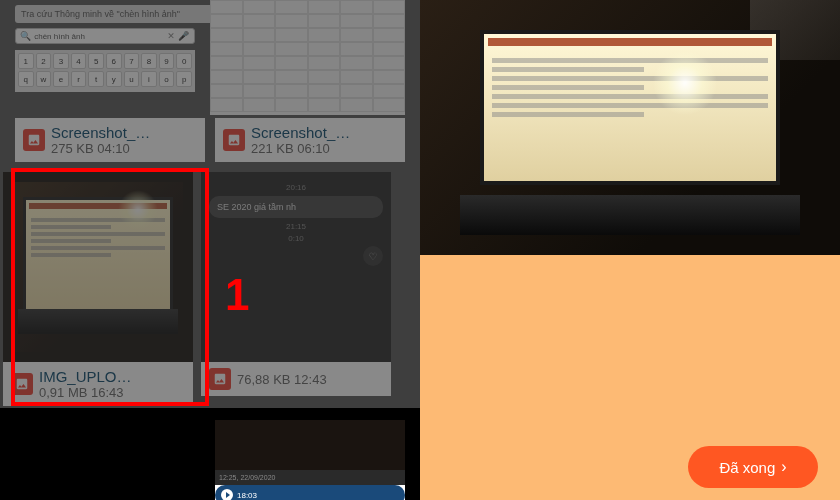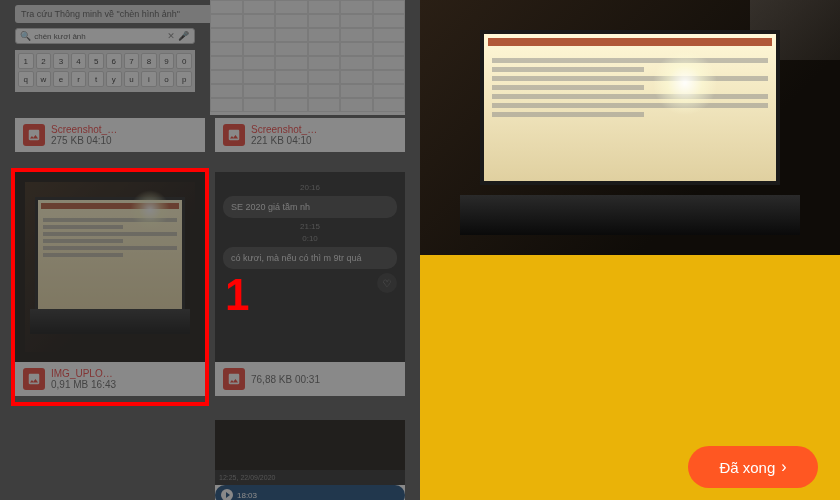--- a/index.html
+++ b/index.html
@@ -1,18 +1,18 @@
 <!DOCTYPE html>
 <html><head>
 <meta charset="utf-8">
 <style>
 * { margin: 0; padding: 0; box-sizing: border-box; }
 body { width: 840px; height: 500px; display: flex; font-family: Arial, sans-serif; background: #000; overflow: hidden; }
-.left-panel { width: 420px; height: 500px; position: relative; background: #5a5a5a; }
-.right-panel { width: 420px; height: 500px; position: relative; background: #eab308; }
+.left-panel { width: 420px; height: 408px; position: relative; background: #5a5a5a; }
+.right-panel { width: 420px; height: 500px; position: relative; background: #fdba74; }
 .dim-overlay { position: absolute; inset: 0; background: rgba(40,40,40,0.55); pointer-events: none; z-index: 5; }
 
 
 .search-bar { position: absolute; top: 5px; left: 15px; right: 15px; height: 18px; background: #d8d8d8; border-radius: 3px; display: flex; align-items: center; padding: 0 6px; font-size: 9px; color: #555; }
 .search-row2 { position: absolute; top: 28px; left: 15px; width: 180px; height: 16px; background: #fff; border: 1px solid #bbb; border-radius: 3px; display: flex; align-items: center; padding: 0 4px; }
 .search-row2 .mg { font-size: 9px; color: #888; margin-right: 3px; }
 .search-row2 .txt { font-size: 8px; color: #555; flex: 1; }
 .search-row2 .x { font-size: 9px; color: #888; margin-right: 4px; }
 .search-row2 .mic { font-size: 9px; color: #3b78e7; }
 
@@ -22,27 +22,27 @@
 
 .spreadsheet { position: absolute; top: 0; left: 210px; width: 195px; height: 115px; background: #f5f5f5; }
 .scell { border: 1px solid #ddd; }
 .sgrid { display: grid; grid-template-columns: repeat(6, 1fr); grid-template-rows: repeat(8, 14px); }
 
 .file-card { position: absolute; background: #fff; }
 .file-info { display: flex; align-items: center; padding: 6px 8px; gap: 6px; background: #fff; }
 .file-icon { width: 22px; height: 22px; background: #ea4335; border-radius: 3px; display: flex; align-items: center; justify-content: center; }
 .file-icon svg { width: 14px; height: 14px; fill: #fff; }
 .file-text { flex: 1; overflow: hidden; }
-.file-name { font-size: 10px; color: #ef4444; white-space: nowrap; overflow: hidden; text-overflow: ellipsis; font-weight: 500; }
-.file-meta { font-size: 10px; color: #666; }
+.file-name { font-size: 15px; color: #0c4a6e; white-space: nowrap; overflow: hidden; text-overflow: ellipsis; font-weight: 500; }
+.file-meta { font-size: 13px; color: #666; }
 
 .card1 { top: 118px; left: 15px; width: 190px; }
 .card2 { top: 118px; left: 215px; width: 190px; }
-.card3 { top: 172px; left: 15px; width: 190px; }
-.card4 { top: 172px; left: 215px; width: 190px; }
+.card3 { top: 172px; left: 3px; width: 190px; }
+.card4 { top: 172px; left: 201px; width: 190px; }
 .card5 { top: 420px; left: 215px; width: 190px; }
 
 .thumb { width: 100%; background: #1a1410; position: relative; overflow: hidden; }
 .thumb3 { height: 190px; }
 .thumb4 { height: 190px; background: #2a2a2a; padding: 8px; }
 
 .laptop-thumb { position: absolute; inset: 10px; background: linear-gradient(135deg, #3a2a1a 0%, #1a1410 60%); }
 .laptop-screen { position: absolute; top: 15px; left: 10px; right: 10px; height: 120px; background: linear-gradient(180deg, #fff5cc 0%, #e8d8a8 100%); border: 3px solid #222; }
 .laptop-screen::before { content: ""; position: absolute; top: 3px; left: 3px; right: 3px; height: 6px; background: #b85c3c; }
 .laptop-content { position: absolute; top: 15px; left: 5px; right: 5px; bottom: 5px; }
@@ -88,21 +88,21 @@
 
 <div class="left-panel">
   <div class="dim-overlay"></div>
 
   <div class="search-bar">
     <span>Tra cứu Thông minh về "chèn hình ảnh"</span>
   </div>
 
   <div class="search-row2">
     <span class="mg">🔍</span>
-    <span class="txt">chèn kươi ảnh</span>
+    <span class="txt">chèn hình ảnh</span>
     <span class="x">✕</span>
     <span class="mic">🎤</span>
   </div>
 
   <div class="keyboard">
     <div class="krow" id="krow1">
         <div class="key">1</div>
         <div class="key">2</div>
         <div class="key">3</div>
         <div class="key">4</div>
@@ -196,21 +196,21 @@
 
   <div class="file-card card2">
     <div class="file-info">
       <div class="file-icon">
         <svg viewBox="0 0 24 24">
             <path d="M21 19V5c0-1.1-.9-2-2-2H5c-1.1 0-2 .9-2 2v14c0 1.1.9 2 2 2h14c1.1 0 2-.9 2-2zM8.5 13.5l2.5 3.01L14.5 12l4.5 6H5l3.5-4.5z"></path>
           </svg>
       </div>
       <div class="file-text">
         <div class="file-name">Screenshot_…</div>
-        <div class="file-meta">221 KB 04:10</div>
+        <div class="file-meta">221 KB 06:10</div>
       </div>
     </div>
   </div>
 
   <div class="file-card card3">
     <div class="thumb thumb3">
       <div class="laptop-thumb">
         <div class="laptop-screen">
           <div class="laptop-content">
             <div class="lline"></div>
@@ -237,31 +237,30 @@
       </div>
     </div>
   </div>
 
   <div class="file-card card4">
     <div class="thumb thumb4">
       <div class="chat-time">20:16</div>
       <div class="chat-bubble">SE 2020 giá tầm nh</div>
       <div class="chat-time">21:15</div>
       <div class="chat-time">0:10</div>
-      <div class="chat-bubble">có kươi, mà nếu có thì m 9tr quá</div>
       <div class="chat-heart">♡</div>
     </div>
     <div class="file-info">
       <div class="file-icon">
         <svg viewBox="0 0 24 24">
             <path d="M21 19V5c0-1.1-.9-2-2-2H5c-1.1 0-2 .9-2 2v14c0 1.1.9 2 2 2h14c1.1 0 2-.9 2-2zM8.5 13.5l2.5 3.01L14.5 12l4.5 6H5l3.5-4.5z"></path>
           </svg>
       </div>
       <div class="file-text">
-        <div class="file-meta">76,88 KB 00:31</div>
+        <div class="file-meta">76,88 KB 12:43</div>
       </div>
     </div>
   </div>
 
   <div class="file-card card5">
     <div class="thumb" style="height:50px;"></div>
     <div class="audio-card">
       <span class="audio-time">12:25, 22/09/2020</span>
     </div>
     <div class="audio-player">

